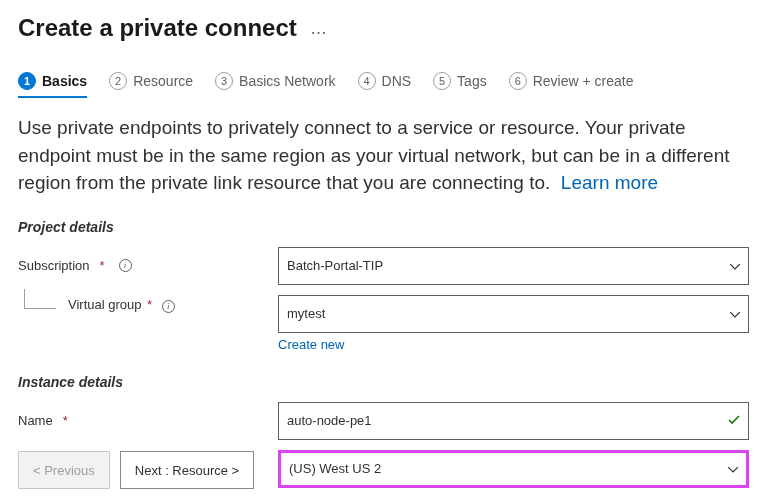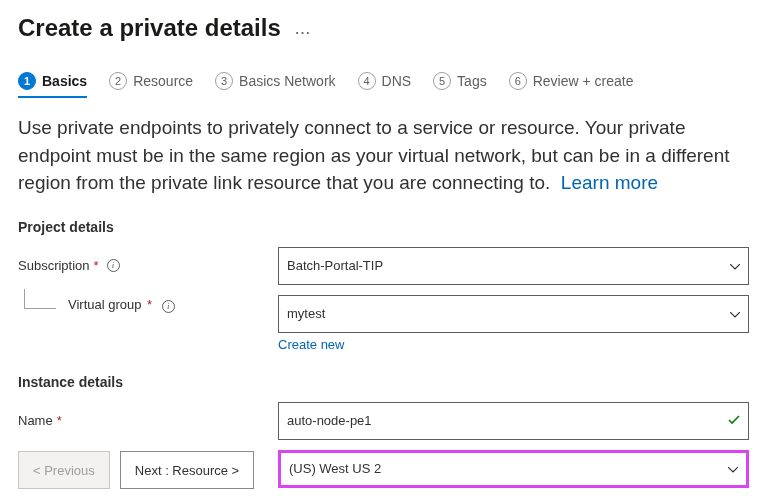--- a/index.html
+++ b/index.html
@@ -72,31 +72,32 @@
     margin-bottom: 22px;
     max-width: 730px;
   }
   .link { color: #0065b3; cursor: pointer; }
   .section-header {
     font-size: 14px;
     font-weight: 600;
     color: #323130;
     margin-bottom: 12px;
     margin-top: 10px;
+    font-style: italic;
   }
   .form-row {
     display: flex;
     align-items: center;
     margin-bottom: 10px;
   }
   .label-col {
     width: 260px;
     display: flex;
     align-items: center;
-    gap: 2px;
+    gap: 8px;
     font-size: 13px;
     color: #323130;
   }
   .required { color: #a4262c; margin-left: 2px; }
   .info-icon {
     width: 13px;
     height: 13px;
     border: 1px solid #605e5c;
     border-radius: 50%;
     display: inline-flex;
@@ -171,21 +172,21 @@
     background: #f3f2f1;
     cursor: default;
   }
 </style>
 </head>
 <body>
 
 
 
 
-<h1 class="page-title">Create a private details</h1>
+<h1 class="page-title">Create a private connect</h1>
 <span class="ellipsis-icon">⋯</span>
 
 
 <div class="tabs">
   <div class="tab active">
     <span class="step-circle">1</span>
     <span>Basics</span>
   </div>
   <div class="tab">
     <span class="step-circle">2</span>

